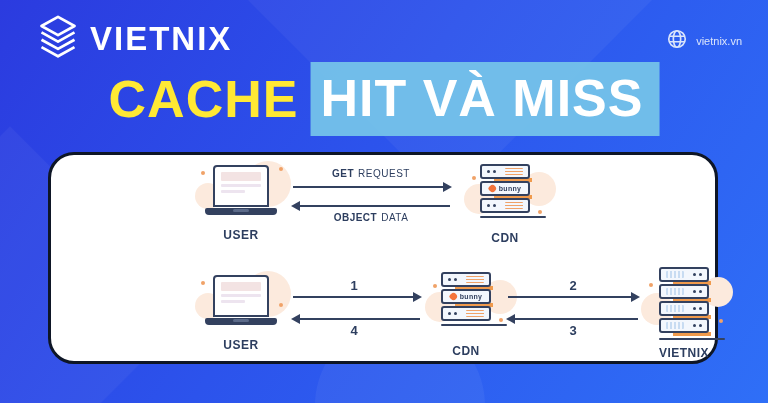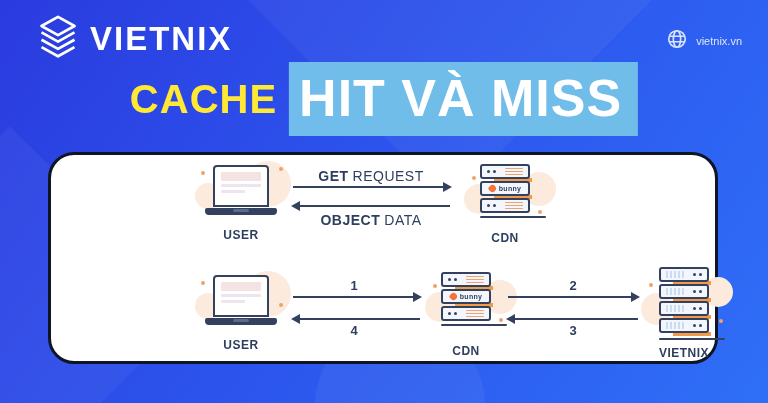--- a/index.html
+++ b/index.html
@@ -14,42 +14,42 @@
 
   
   .brand { position:absolute; left:36px; top:14px; display:flex; align-items:center; gap:10px; }
   .brand-name { color:#fff; font-size:33px; font-weight:bold; letter-spacing:2px; }
   .site { position:absolute; right:26px; top:28px; display:flex; align-items:center; gap:8px; }
   .site-name { color:#dbe5fb; font-size:11px; }
 
   
   .title { position:absolute; left:50%; top:62px; transform:translateX(-50%);
            display:flex; align-items:center; white-space:nowrap; }
-  .title .yellow { color:#FFE934; font-size:40px; font-weight:bold; letter-spacing:1px;
+  .title .yellow { color:#FFE934; font-size:52px; font-weight:bold; letter-spacing:1px;
                    padding-right:12px; }
   .title .bluebox { background:rgba(118,197,233,0.92); color:#fff; font-size:52px;
                     font-weight:bold; letter-spacing:1px; padding:6px 16px 8px 10px; }
 
   
   .card { position:absolute; left:48px; top:152px; width:670px; height:212px;
           background:#fff; border:3px solid #0E1626; border-radius:26px; }
 
   .row-label { position:absolute; color:#F4743B; font-weight:bold; font-size:21px;
                letter-spacing:0.5px; text-align:center; }
   .fig-label { position:absolute; width:80px; text-align:center; color:#2D3E5F;
                font-weight:bold; font-size:12px; letter-spacing:0.5px; }
 
   
   .h-arrow { position:absolute; height:2px; background:#33415F; }
   .h-arrow.right::after { content:""; position:absolute; right:-2px; top:-4px;
       border-left:9px solid #33415F; border-top:5px solid transparent; border-bottom:5px solid transparent; }
   .h-arrow.left::before { content:""; position:absolute; left:-2px; top:-4px;
       border-right:9px solid #33415F; border-top:5px solid transparent; border-bottom:5px solid transparent; }
   .arrow-label { position:absolute; transform:translateX(-50%); color:#2D3E5F;
-                 font-size:14px; letter-spacing:0.5px; white-space:nowrap; }
+                 font-size:10px; letter-spacing:0.5px; white-space:nowrap; }
   .arrow-label b { margin-right:4px; }
   .num { position:absolute; transform:translateX(-50%); color:#2D3E5F;
          font-size:13px; font-weight:bold; }
 
   
   .figure { position:absolute; }
   .blob { position:absolute; border-radius:50%; background:#FCEADD; }
   .mini-dot { position:absolute; width:4px; height:4px; border-radius:50%; background:#F0A268; }
   .laptop { position:relative; width:72px; height:50px; }
   .screen { position:absolute; left:8px; top:0; width:56px; height:42px; background:#fff;

